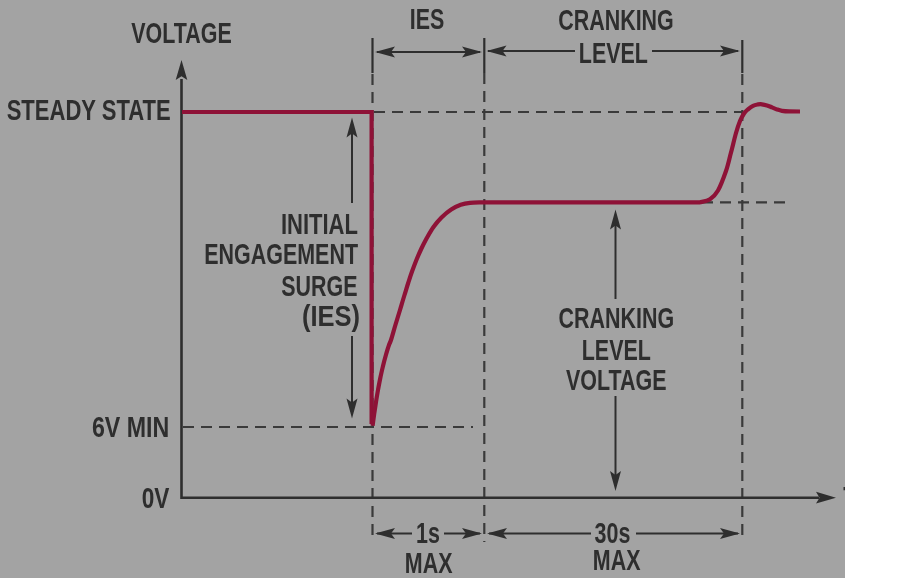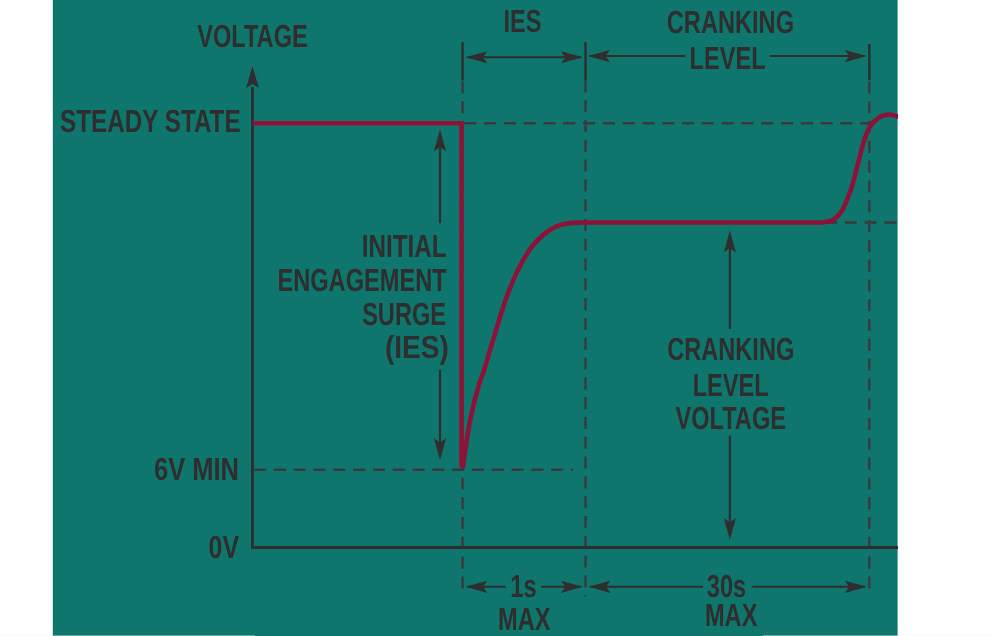--- a/index.html
+++ b/index.html
@@ -1,16 +1,16 @@
 <!DOCTYPE html>
 <html><head>
 <meta charset="utf-8">
 <style>
 html,body{margin:0;padding:0;background:#ffffff;}
-#page{position:relative;width:768px;height:578px;background:#0f766e;overflow:hidden;margin-left:48px;}
+#page{position:relative;width:845px;height:578px;background:#a3a3a3;overflow:hidden;}
 svg{position:absolute;left:0;top:0;transform:translateZ(0);will-change:transform;}
 text{font-family:"Liberation Sans",sans-serif;font-weight:bold;font-size:29px;fill:#2e2e2e;-webkit-font-smoothing:antialiased;}
 </style>
 </head>
 <body>
 <div id="page">
 <svg width="900" height="578" viewBox="0 0 900 578">
 <defs>
 <g id="ah">
           <path d="M 0 0 L -20 -5.5 L -16 0 L -20 5.5 Z"></path>

